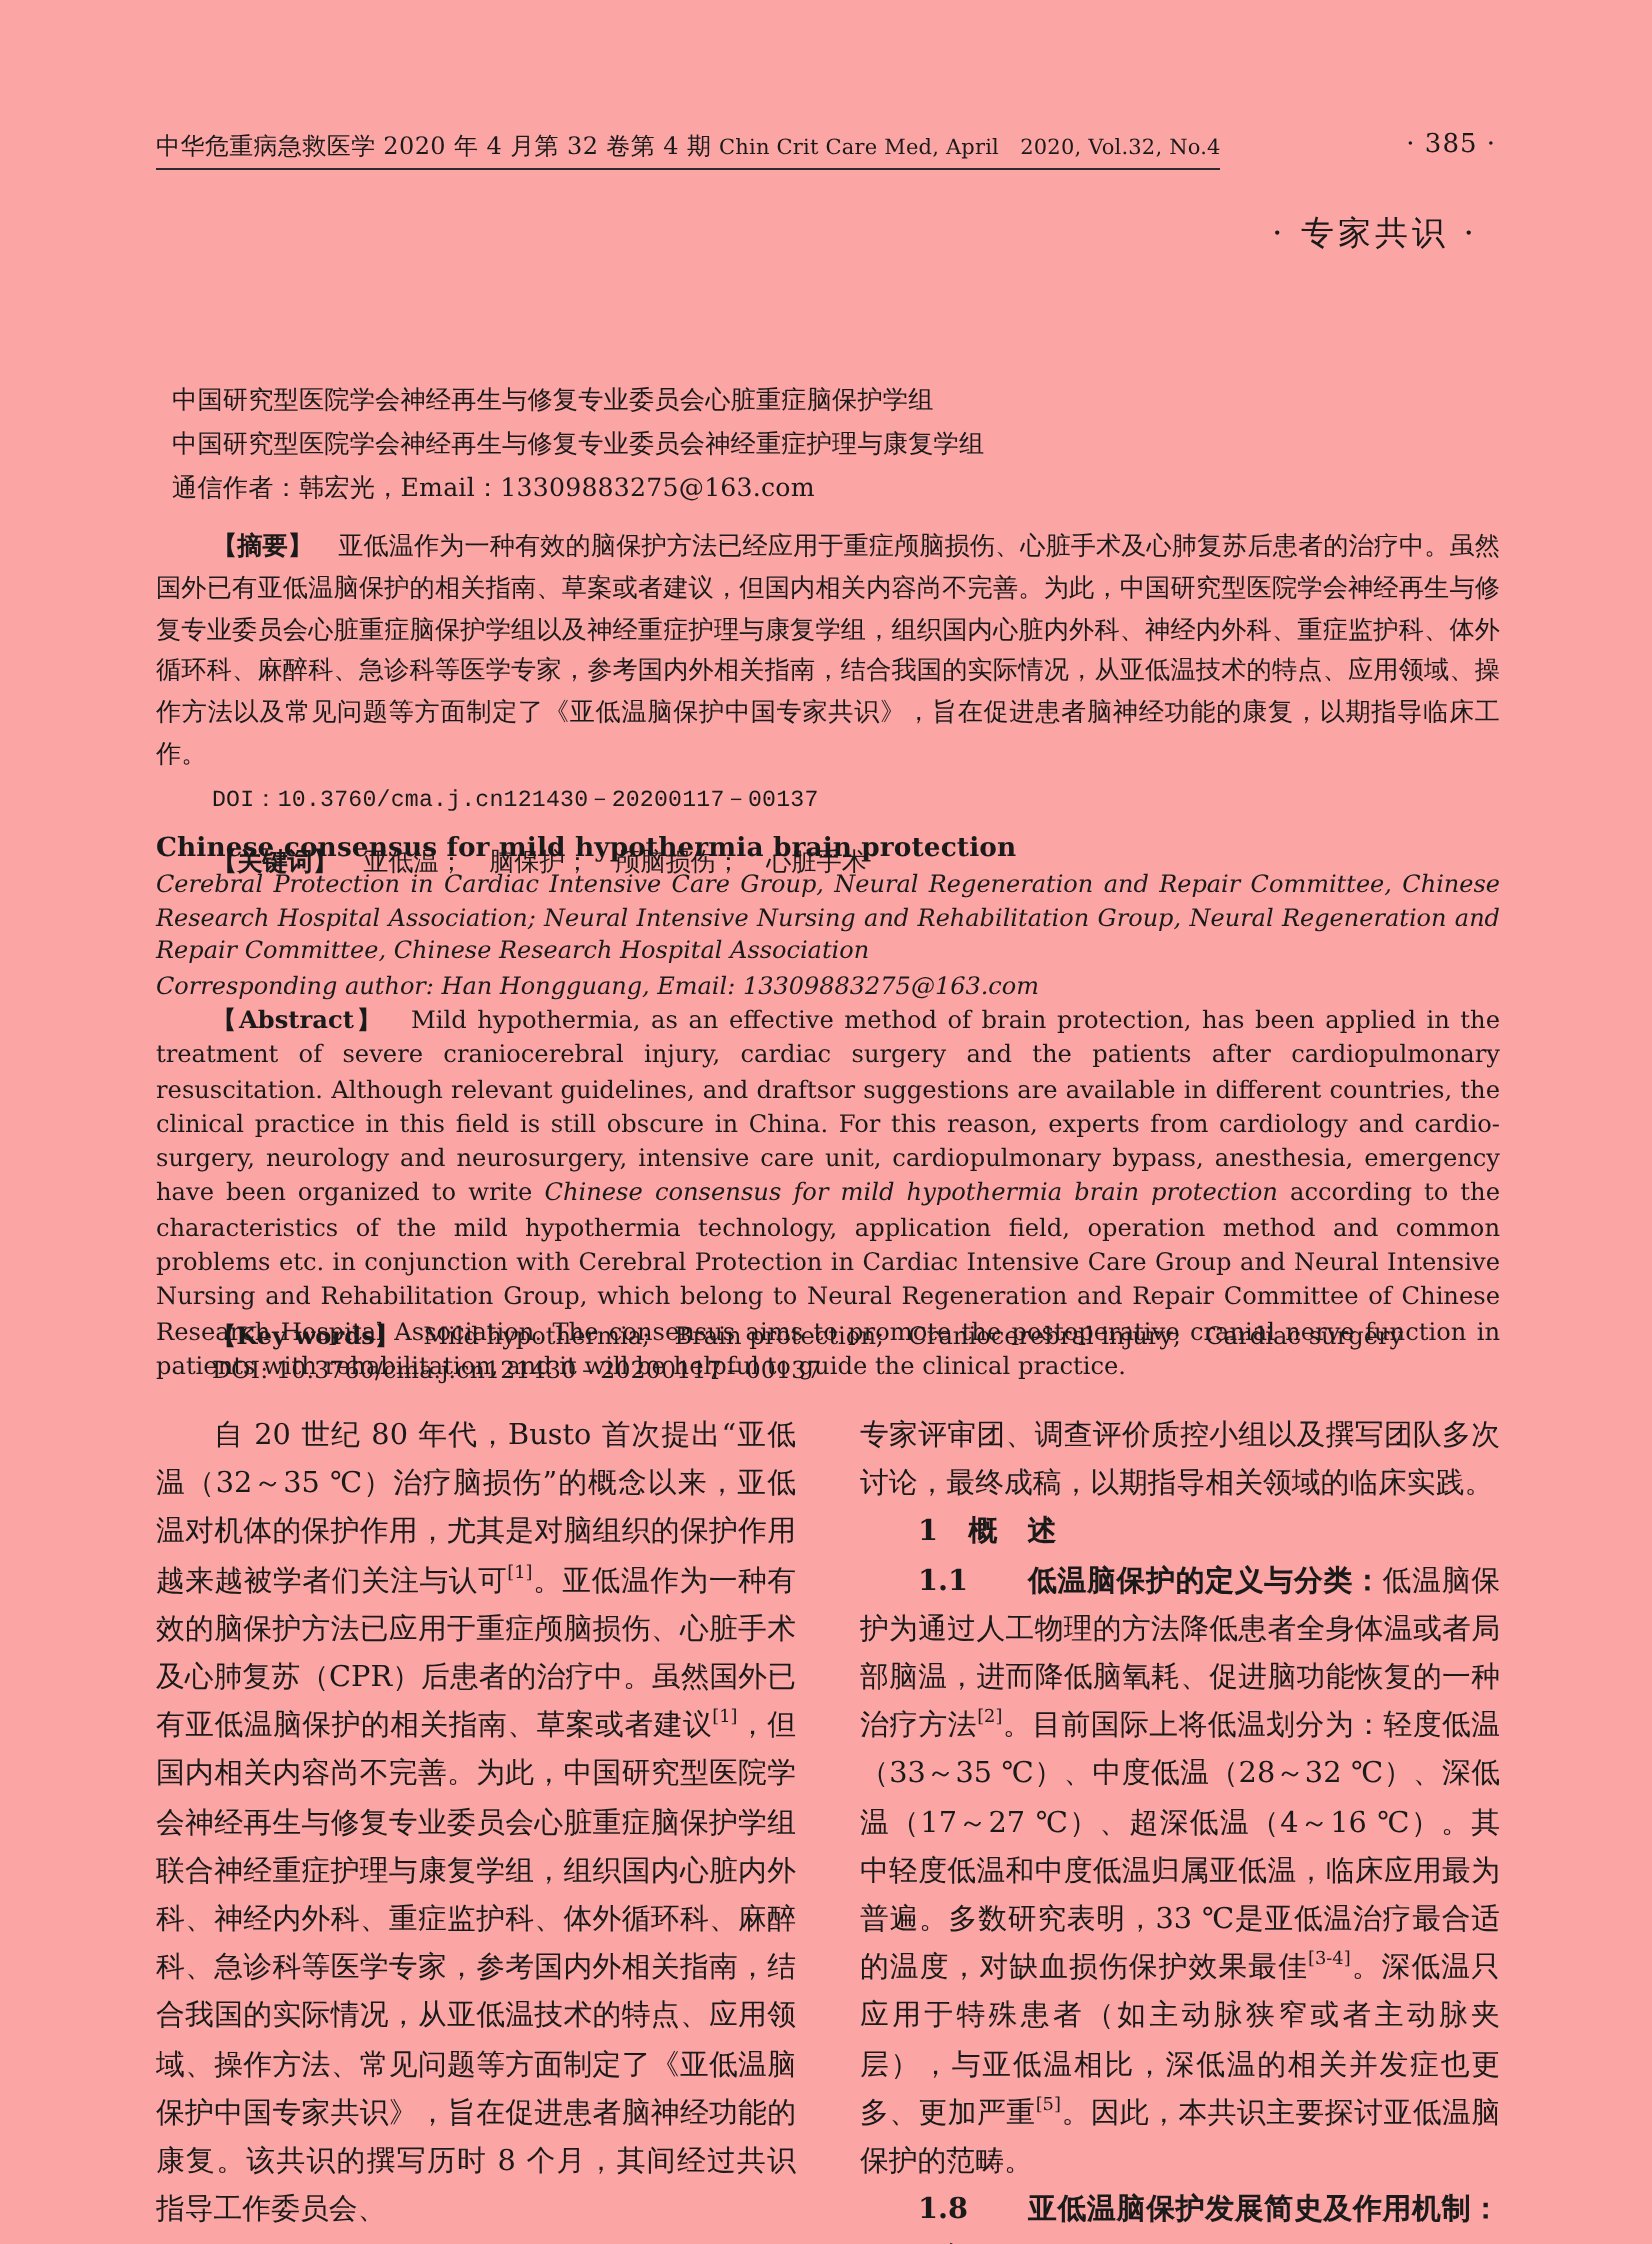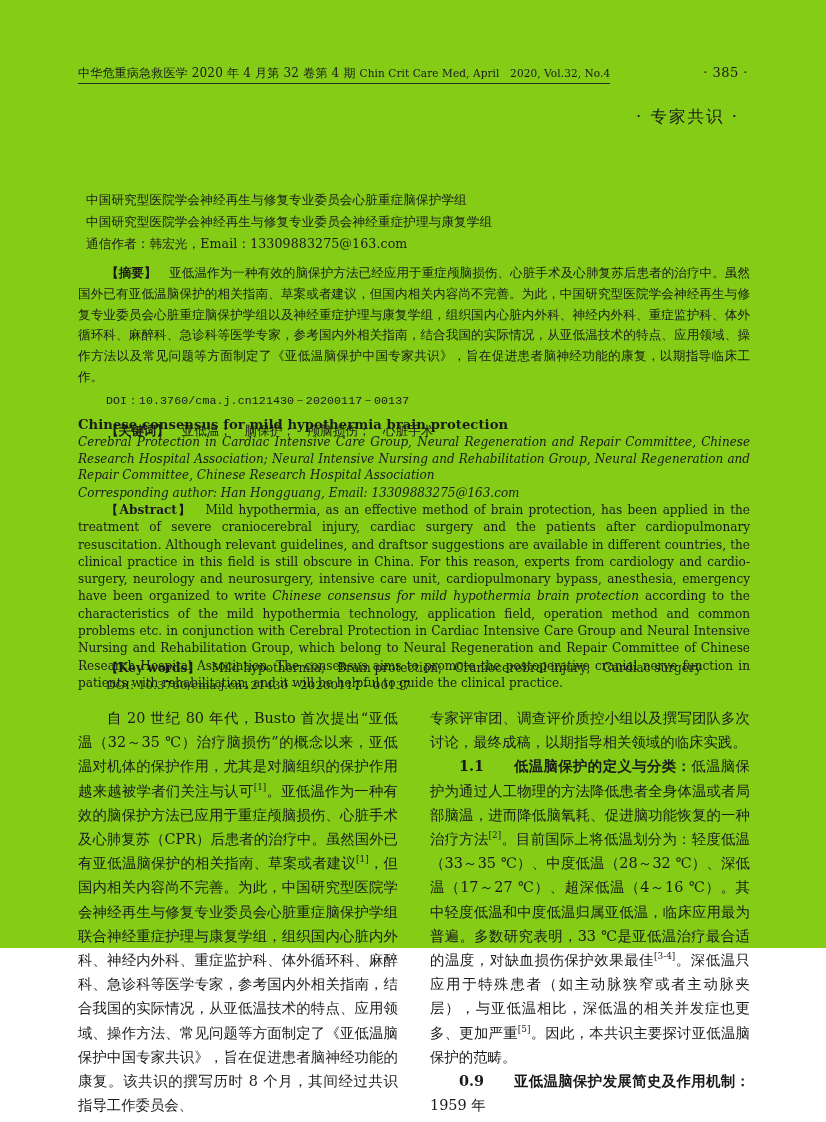--- a/index.html
+++ b/index.html
@@ -11,24 +11,24 @@
     width: 826px;
     height: 1122px;
     overflow: hidden;
     font-family: "DejaVu Serif", "Liberation Serif", serif;
     color: #1a1a1a;
     -webkit-font-smoothing: antialiased;
   }
   .page {
     position: relative;
     width: 826px;
-    height: 948px;
+    height: 1122px;
     box-sizing: border-box;
     padding: 0;
-    background: #84cc16;
+    background: #fca5a5;
   }
 
   
   .runhead {
     position: absolute;
     left: 78px;
     top: 66px;
     width: 670px;
     height: 22px;
   }
@@ -273,19 +273,20 @@
   <div class="en-doi">DOI: 10.3760/cma.j.cn121430－20200117－00137</div>
 
   <div class="cols">
 
     <div class="col col-left">
       <p><span>自 20 世纪 80 年代，Busto 首次提出“亚低温（32～35 ℃）治疗脑损伤”的概念以来，亚低温对机体的保护作用，尤其是对脑组织的保护作用越来越被学者们关注与认可</span><sup>[1]</sup><span>。亚低温作为一种有效的脑保护方法已应用于重症颅脑损伤、心脏手术及心肺复苏（CPR）后患者的治疗中。虽然国外已有亚低温脑保护的相关指南、草案或者建议</span><sup>[1]</sup><span>，但国内相关内容尚不完善。为此，中国研究型医院学会神经再生与修复专业委员会心脏重症脑保护学组联合神经重症护理与康复学组，组织国内心脏内外科、神经内外科、重症监护科、体外循环科、麻醉科、急诊科等医学专家，参考国内外相关指南，结合我国的实际情况，从亚低温技术的特点、应用领域、操作方法、常见问题等方面制定了《亚低温脑保护中国专家共识》，旨在促进患者脑神经功能的康复。该共识的撰写历时 8 个月，其间经过共识指导工作委员会、</span></p>
     </div>
 
     <div class="col col-right">
       <p class="noindent">专家评审团、调查评价质控小组以及撰写团队多次讨论，最终成稿，以期指导相关领域的临床实践。</p>
+      <p class="sec-h"><span class="num">1</span>　<span>概　述</span></p>
       <p class="sub-h"><span class="num">1.1</span>　　<span class="ht">低温脑保护的定义与分类：</span><span>低温脑保护为通过人工物理的方法降低患者全身体温或者局部脑温，进而降低脑氧耗、促进脑功能恢复的一种治疗方法</span><sup>[2]</sup><span>。目前国际上将低温划分为：轻度低温（33～35 ℃）、中度低温（28～32 ℃）、深低温（17～27 ℃）、超深低温（4～16 ℃）。其中轻度低温和中度低温归属亚低温，临床应用最为普遍。多数研究表明，33 ℃是亚低温治疗最合适的温度，对缺血损伤保护效果最佳</span><sup>[3-4]</sup><span>。深低温只应用于特殊患者（如主动脉狭窄或者主动脉夹层），与亚低温相比，深低温的相关并发症也更多、更加严重</span><sup>[5]</sup><span>。因此，本共识主要探讨亚低温脑保护的范畴。</span></p>
-      <p class="sub-h"><span class="num">0.9</span>　　<span class="ht">亚低温脑保护发展简史及作用机制：</span><span>1959 年</span></p>
+      <p class="sub-h"><span class="num">1.8</span>　　<span class="ht">亚低温脑保护发展简史及作用机制：</span><span>1959 年</span></p>
     </div>
 
   </div>
 
 </div>
 
 </body></html>

